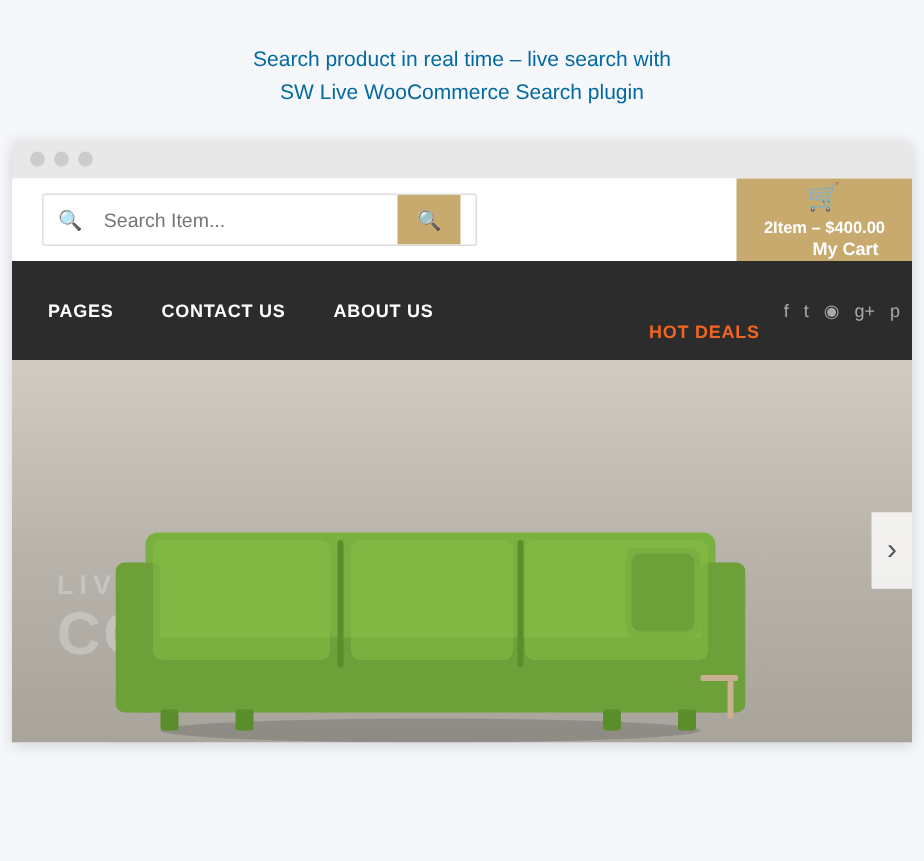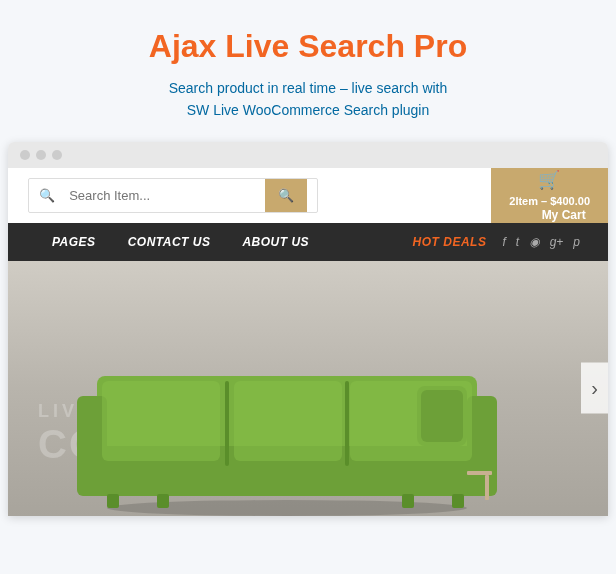--- a/index.html
+++ b/index.html
@@ -132,36 +132,36 @@
       font-weight: bold;
       margin-top: 1px;
       padding-left: 28px;
     }
 
     
     .nav-bar {
       background: #2c2c2c;
       display: flex;
       align-items: center;
-      padding: 0 28px;
-      font-style: italic;
+      padding: 0 8px;
     }
 
     .nav-item {
       color: #fff;
       font-size: 12px;
       font-weight: bold;
       padding: 12px 16px;
       cursor: pointer;
       text-transform: uppercase;
       letter-spacing: 0.5px;
     }
 
     .nav-item.hot-deals {
       color: #f26522;
+      margin-top: 28px;
     }
 
     .nav-spacer {
       flex: 1;
     }
 
     .social-icons {
       display: flex;
       align-items: center;
       gap: 10px;
@@ -218,21 +218,20 @@
       bottom: 0;
       left: 50%;
       transform: translateX(-55%);
       width: 420px;
     }
   </style>
 </head>
 <body>
 
 <div class="top-section">
-  <h1 class="main-title">Ajax Live Search Pro</h1>
   <p class="subtitle">
     <span>Search product in real time – live search with</span><br>
     <span>SW Live WooCommerce Search plugin</span>
   </p>
 </div>
 
 <div class="browser-mockup">
 
   <div class="browser-bar">
     <div class="browser-dot"></div>

